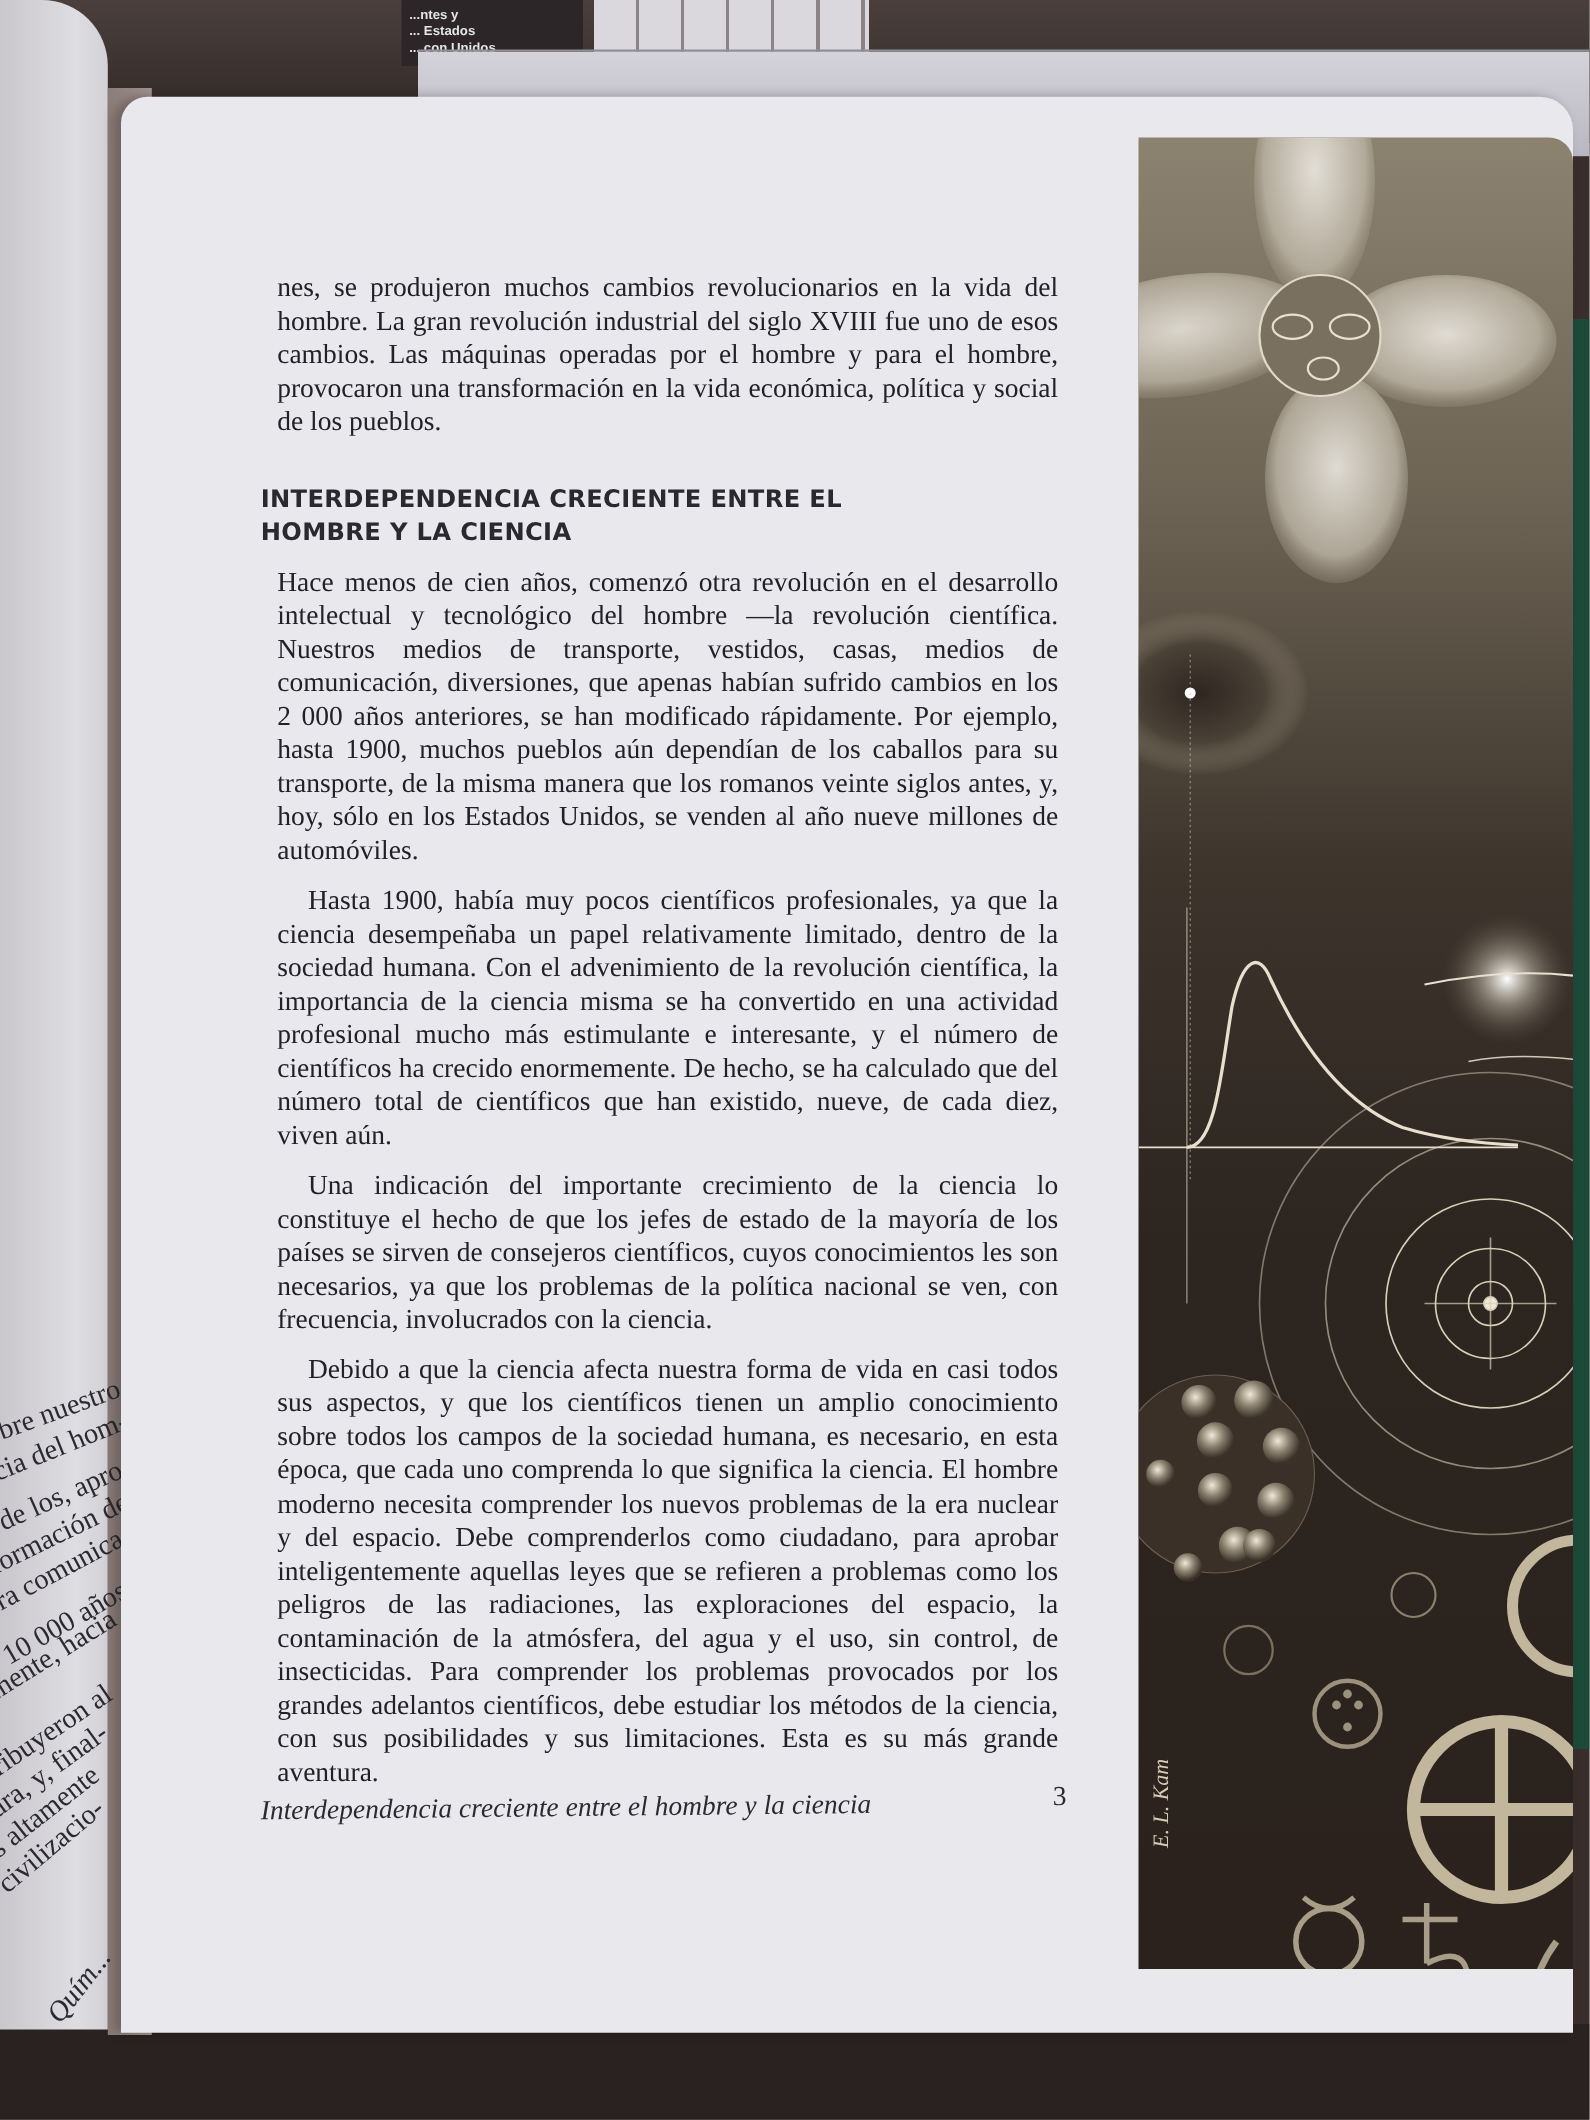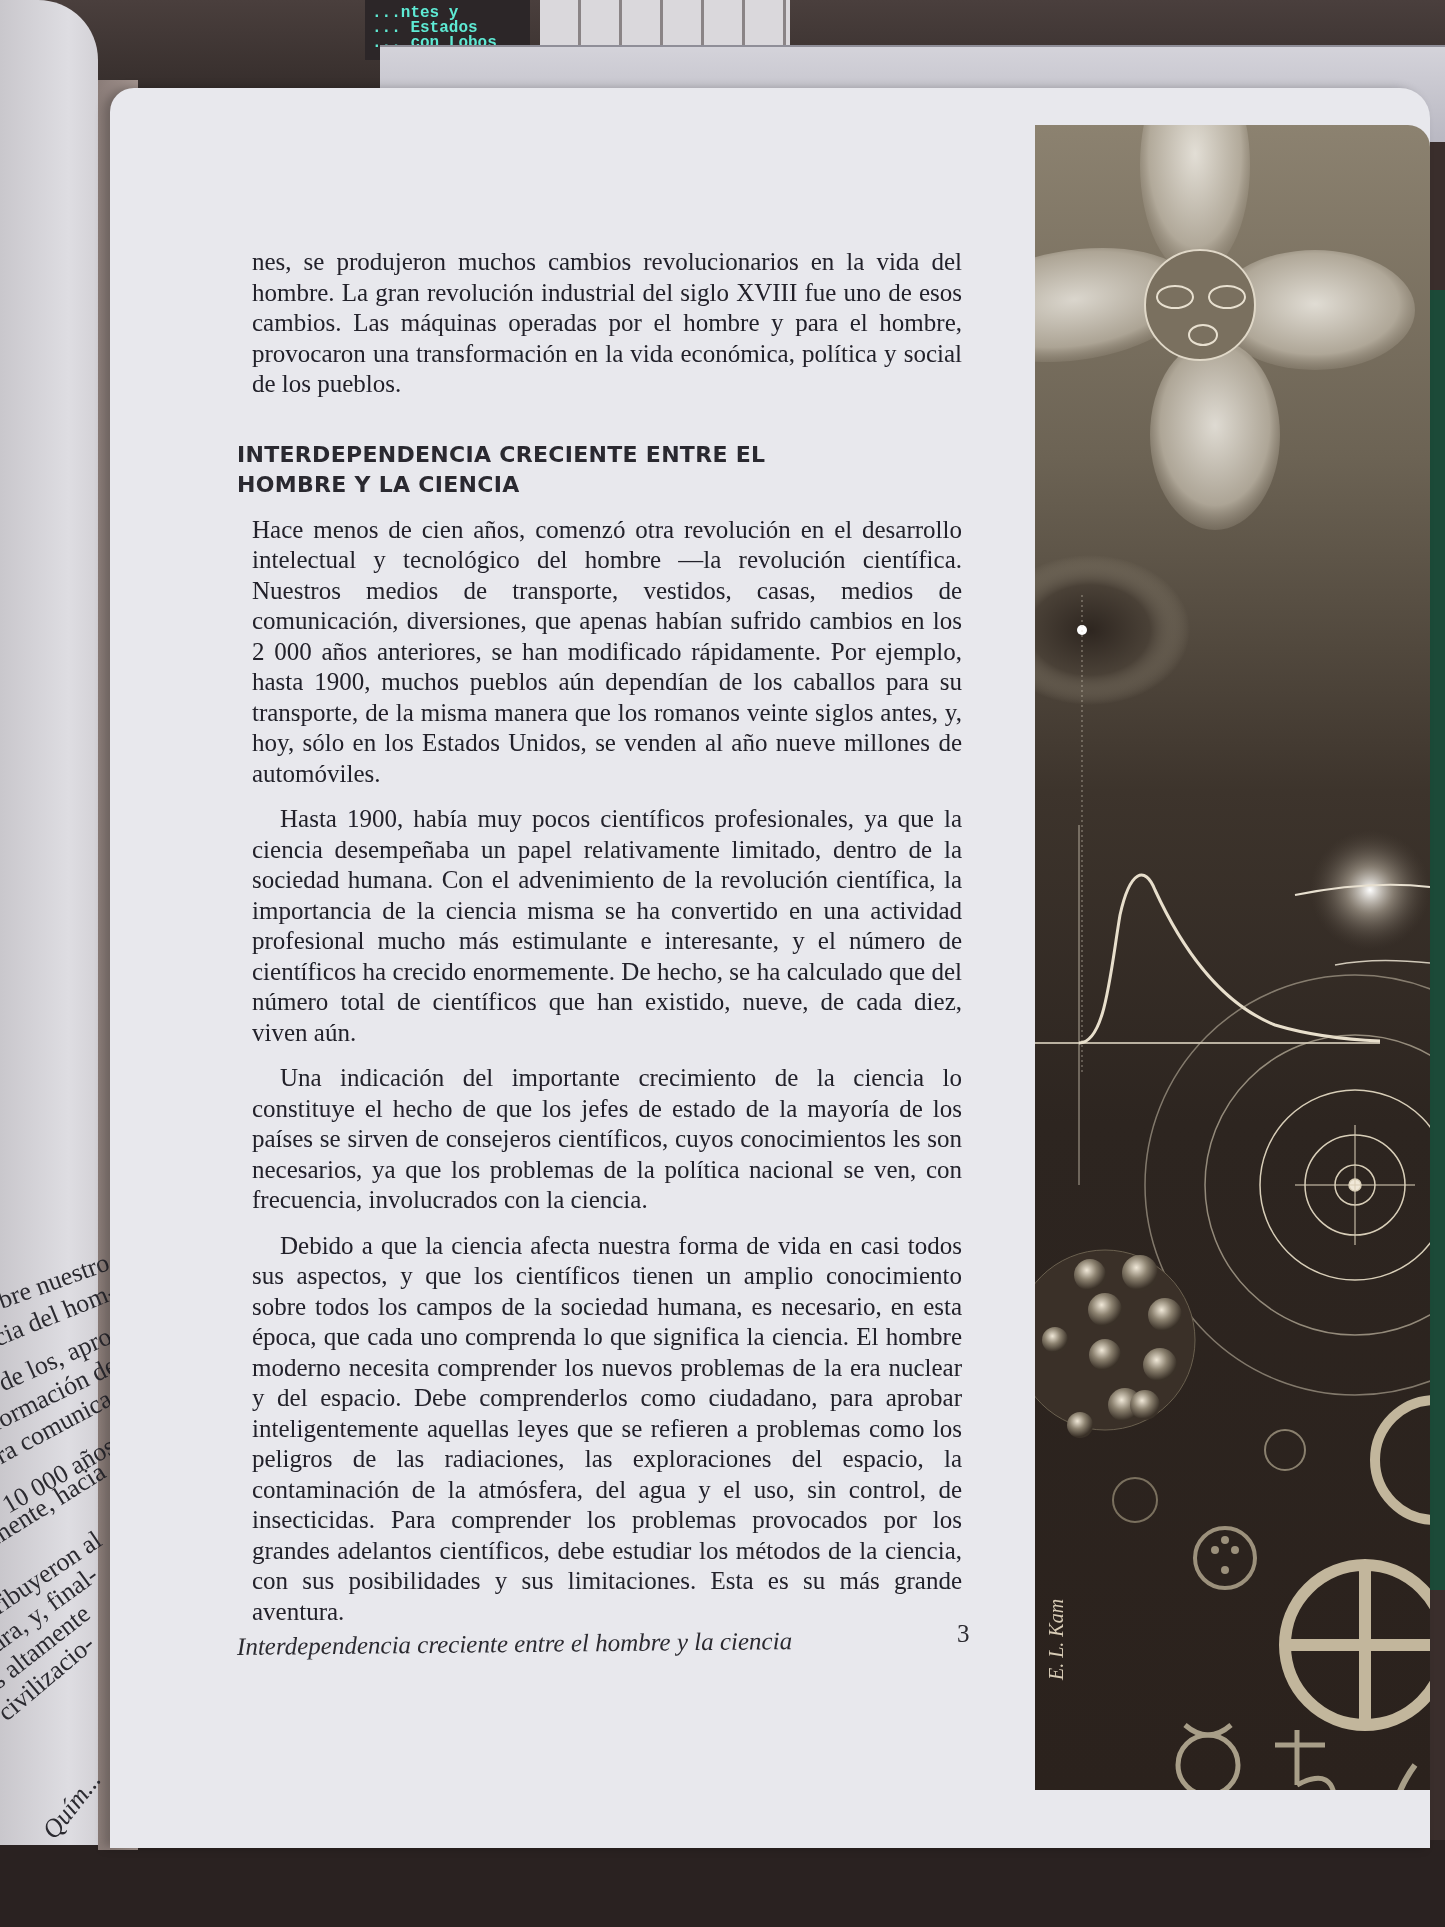--- a/index.html
+++ b/index.html
@@ -6,21 +6,21 @@
   body {
     width: 1445px; height: 1927px; overflow: hidden; position: relative;
     background: #3a2e2c;
     font-family: "DejaVu Serif", serif;
   }
   
   .bg-top { position: absolute; left: 0; top: 0; width: 1445px; height: 130px; background: linear-gradient(#4a3f3d, #2d2624); }
   .bg-shelf { position: absolute; left: 380px; top: 45px; width: 1065px; height: 95px; background: linear-gradient(180deg,#d4d3da,#b9b8c2); border-top: 2px solid #8f8e98; }
   .bg-books { position: absolute; left: 540px; top: 0; width: 250px; height: 52px; background: repeating-linear-gradient(90deg,#dad8dc 0 38px,#8a8486 38px 41px); }
   .bg-spine { position: absolute; left: 365px; top: 0; width: 165px; height: 60px; background: #2c2628; }
-  .bg-spine-text { position: absolute; left: 372px; top: 6px; width: 150px; color: #5eead4; font-family: Liberation Mono, monospace; font-size: 16px; font-weight: bold; line-height: 15px; }
+  .bg-spine-text { position: absolute; left: 372px; top: 6px; width: 150px; color: #e5e5e5; font-family: Liberation Sans, sans-serif; font-size: 12px; font-weight: bold; line-height: 15px; }
   .bg-green { position: absolute; left: 1420px; top: 290px; width: 25px; height: 1300px; background: #1c4a38; }
   .bg-bottom { position: absolute; left: 0; top: 1840px; width: 1445px; height: 87px; background: #2a2221; }
 
   
   .left-page {
     position: absolute; left: 0; top: 0; width: 98px; height: 1845px;
     background: linear-gradient(90deg,#c9c7cc,#dedde2 70%,#d3d1d6);
     border-radius: 0 60px 0 0;
   }
   .left-gutter { position: absolute; left: 98px; top: 80px; width: 40px; height: 1770px; background: linear-gradient(90deg,#8a7c78,#a3948f); }
@@ -67,21 +67,21 @@
   }
 </style>
 </head>
 <body>
 
 <div class="bg-top"></div>
 <div class="bg-spine"></div>
 <div class="bg-spine-text">
   <div>...ntes y</div>
   <div>... Estados</div>
-  <div>... con Lobos</div>
+  <div>... con Unidos</div>
 </div>
 <div class="bg-books"></div>
 <div class="bg-shelf"></div>
 <div class="bg-green"></div>
 <div class="bg-bottom"></div>
 
 <div class="left-page"></div>
 <div class="left-gutter"></div>
 <div>
   <div class="left-snippet" style="left:-8px;top:1290px;transform:rotate(-20deg);">obre nuestro</div>

